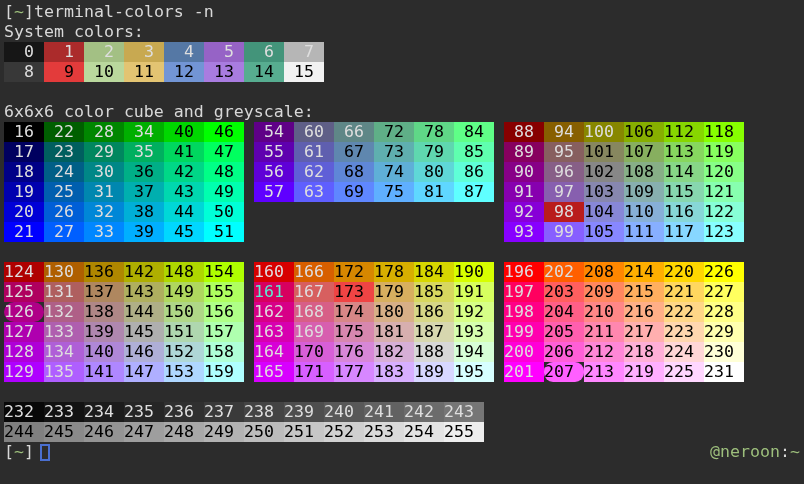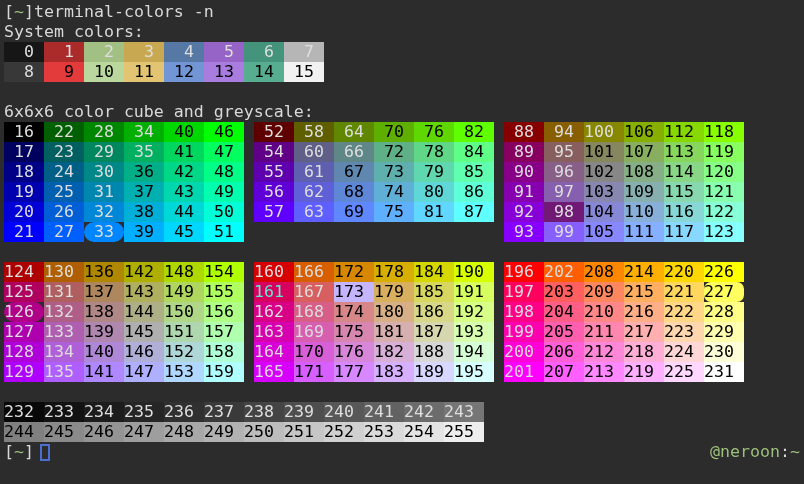--- a/index.html
+++ b/index.html
@@ -111,35 +111,27 @@
           <div class="cell" style="background: rgb(0, 0, 215); color: rgb(222, 222, 222);">20</div>
           <div class="cell" style="background: rgb(0, 95, 215); color: rgb(222, 222, 222);">26</div>
           <div class="cell" style="background: rgb(0, 135, 215); color: rgb(222, 222, 222);">32</div>
           <div class="cell" style="background: rgb(0, 175, 215); color: rgb(0, 0, 0);">38</div>
           <div class="cell" style="background: rgb(0, 215, 215); color: rgb(0, 0, 0);">44</div>
           <div class="cell" style="background: rgb(0, 255, 215); color: rgb(0, 0, 0);">50</div>
         </div>
         <div class="crow">
           <div class="cell" style="background: rgb(0, 0, 255); color: rgb(222, 222, 222);">21</div>
           <div class="cell" style="background: rgb(0, 95, 255); color: rgb(222, 222, 222);">27</div>
-          <div class="cell" style="background: rgb(0, 135, 255); color: rgb(222, 222, 222); border-radius: 10px;">33</div>
+          <div class="cell" style="background: rgb(0, 135, 255); color: rgb(222, 222, 222);">33</div>
           <div class="cell" style="background: rgb(0, 175, 255); color: rgb(0, 0, 0);">39</div>
           <div class="cell" style="background: rgb(0, 215, 255); color: rgb(0, 0, 0);">45</div>
           <div class="cell" style="background: rgb(0, 255, 255); color: rgb(0, 0, 0);">51</div>
         </div>
       </div>
     <div class="block">
-        <div class="crow">
-          <div class="cell" style="background: rgb(95, 0, 0); color: rgb(222, 222, 222);">52</div>
-          <div class="cell" style="background: rgb(95, 95, 0); color: rgb(222, 222, 222);">58</div>
-          <div class="cell" style="background: rgb(95, 135, 0); color: rgb(222, 222, 222);">64</div>
-          <div class="cell" style="background: rgb(95, 175, 0); color: rgb(0, 0, 0);">70</div>
-          <div class="cell" style="background: rgb(95, 215, 0); color: rgb(0, 0, 0);">76</div>
-          <div class="cell" style="background: rgb(95, 255, 0); color: rgb(0, 0, 0);">82</div>
-        </div>
         <div class="crow">
           <div class="cell" style="background: rgb(95, 0, 135); color: rgb(222, 222, 222);">54</div>
           <div class="cell" style="background: rgb(95, 95, 135); color: rgb(222, 222, 222);">60</div>
           <div class="cell" style="background: rgb(95, 135, 135); color: rgb(222, 222, 222);">66</div>
           <div class="cell" style="background: rgb(95, 175, 135); color: rgb(0, 0, 0);">72</div>
           <div class="cell" style="background: rgb(95, 215, 135); color: rgb(0, 0, 0);">78</div>
           <div class="cell" style="background: rgb(95, 255, 135); color: rgb(0, 0, 0);">84</div>
         </div>
         <div class="crow">
           <div class="cell" style="background: rgb(95, 0, 175); color: rgb(222, 222, 222);">55</div>
@@ -194,21 +186,21 @@
         <div class="crow">
           <div class="cell" style="background: rgb(135, 0, 175); color: rgb(222, 222, 222);">91</div>
           <div class="cell" style="background: rgb(135, 95, 175); color: rgb(222, 222, 222);">97</div>
           <div class="cell" style="background: rgb(135, 135, 175); color: rgb(0, 0, 0);">103</div>
           <div class="cell" style="background: rgb(135, 175, 175); color: rgb(0, 0, 0);">109</div>
           <div class="cell" style="background: rgb(135, 215, 175); color: rgb(0, 0, 0);">115</div>
           <div class="cell" style="background: rgb(135, 255, 175); color: rgb(0, 0, 0);">121</div>
         </div>
         <div class="crow">
           <div class="cell" style="background: rgb(135, 0, 215); color: rgb(222, 222, 222);">92</div>
-          <div class="cell" style="background: #701a75; color: rgb(222, 222, 222);">98</div>
+          <div class="cell" style="background: #b91c1c; color: rgb(222, 222, 222);">98</div>
           <div class="cell" style="background: rgb(135, 135, 215); color: rgb(0, 0, 0);">104</div>
           <div class="cell" style="background: rgb(135, 175, 215); color: rgb(0, 0, 0);">110</div>
           <div class="cell" style="background: rgb(135, 215, 215); color: rgb(0, 0, 0);">116</div>
           <div class="cell" style="background: rgb(135, 255, 215); color: rgb(0, 0, 0);">122</div>
         </div>
         <div class="crow">
           <div class="cell" style="background: rgb(135, 0, 255); color: rgb(222, 222, 222);">93</div>
           <div class="cell" style="background: rgb(135, 95, 255); color: rgb(222, 222, 222);">99</div>
           <div class="cell" style="background: rgb(135, 135, 255); color: rgb(0, 0, 0);">105</div>
           <div class="cell" style="background: rgb(135, 175, 255); color: rgb(0, 0, 0);">111</div>
@@ -276,21 +268,21 @@
           <div class="cell" style="background: rgb(215, 0, 0); color: rgb(222, 222, 222);">160</div>
           <div class="cell" style="background: rgb(215, 95, 0); color: rgb(222, 222, 222);">166</div>
           <div class="cell" style="background: rgb(215, 135, 0); color: rgb(0, 0, 0);">172</div>
           <div class="cell" style="background: rgb(215, 175, 0); color: rgb(0, 0, 0);">178</div>
           <div class="cell" style="background: rgb(215, 215, 0); color: rgb(0, 0, 0);">184</div>
           <div class="cell" style="background: rgb(215, 255, 0); color: rgb(0, 0, 0);">190</div>
         </div>
         <div class="crow">
           <div class="cell" style="background: rgb(215, 0, 95); color: #5eead4;">161</div>
           <div class="cell" style="background: rgb(215, 95, 95); color: rgb(222, 222, 222);">167</div>
-          <div class="cell" style="background: #c4b5fd; color: rgb(0, 0, 0);">173</div>
+          <div class="cell" style="background: #ef4444; color: rgb(0, 0, 0);">173</div>
           <div class="cell" style="background: rgb(215, 175, 95); color: rgb(0, 0, 0);">179</div>
           <div class="cell" style="background: rgb(215, 215, 95); color: rgb(0, 0, 0);">185</div>
           <div class="cell" style="background: rgb(215, 255, 95); color: rgb(0, 0, 0);">191</div>
         </div>
         <div class="crow">
           <div class="cell" style="background: rgb(215, 0, 135); color: rgb(222, 222, 222);">162</div>
           <div class="cell" style="background: rgb(215, 95, 135); color: rgb(222, 222, 222);">168</div>
           <div class="cell" style="background: rgb(215, 135, 135); color: rgb(0, 0, 0);">174</div>
           <div class="cell" style="background: rgb(215, 175, 135); color: rgb(0, 0, 0);">180</div>
           <div class="cell" style="background: rgb(215, 215, 135); color: rgb(0, 0, 0);">186</div>
@@ -329,21 +321,21 @@
           <div class="cell" style="background: rgb(255, 175, 0); color: rgb(0, 0, 0);">214</div>
           <div class="cell" style="background: rgb(255, 215, 0); color: rgb(0, 0, 0);">220</div>
           <div class="cell" style="background: rgb(255, 255, 0); color: rgb(0, 0, 0);">226</div>
         </div>
         <div class="crow">
           <div class="cell" style="background: rgb(255, 0, 95); color: rgb(222, 222, 222);">197</div>
           <div class="cell" style="background: rgb(255, 95, 95); color: rgb(0, 0, 0);">203</div>
           <div class="cell" style="background: rgb(255, 135, 95); color: rgb(0, 0, 0);">209</div>
           <div class="cell" style="background: rgb(255, 175, 95); color: rgb(0, 0, 0);">215</div>
           <div class="cell" style="background: rgb(255, 215, 95); color: rgb(0, 0, 0);">221</div>
-          <div class="cell" style="background: rgb(255, 255, 95); color: rgb(0, 0, 0); border-radius: 7px;">227</div>
+          <div class="cell" style="background: rgb(255, 255, 95); color: rgb(0, 0, 0);">227</div>
         </div>
         <div class="crow">
           <div class="cell" style="background: rgb(255, 0, 135); color: rgb(222, 222, 222);">198</div>
           <div class="cell" style="background: rgb(255, 95, 135); color: rgb(0, 0, 0);">204</div>
           <div class="cell" style="background: rgb(255, 135, 135); color: rgb(0, 0, 0);">210</div>
           <div class="cell" style="background: rgb(255, 175, 135); color: rgb(0, 0, 0);">216</div>
           <div class="cell" style="background: rgb(255, 215, 135); color: rgb(0, 0, 0);">222</div>
           <div class="cell" style="background: rgb(255, 255, 135); color: rgb(0, 0, 0);">228</div>
         </div>
         <div class="crow">
@@ -357,21 +349,21 @@
         <div class="crow">
           <div class="cell" style="background: rgb(255, 0, 215); color: rgb(222, 222, 222);">200</div>
           <div class="cell" style="background: rgb(255, 95, 215); color: rgb(0, 0, 0);">206</div>
           <div class="cell" style="background: rgb(255, 135, 215); color: rgb(0, 0, 0);">212</div>
           <div class="cell" style="background: rgb(255, 175, 215); color: rgb(0, 0, 0);">218</div>
           <div class="cell" style="background: rgb(255, 215, 215); color: rgb(0, 0, 0);">224</div>
           <div class="cell" style="background: rgb(255, 255, 215); color: rgb(0, 0, 0);">230</div>
         </div>
         <div class="crow">
           <div class="cell" style="background: rgb(255, 0, 255); color: rgb(222, 222, 222);">201</div>
-          <div class="cell" style="background: rgb(255, 95, 255); color: rgb(0, 0, 0);">207</div>
+          <div class="cell" style="background: rgb(255, 95, 255); color: rgb(0, 0, 0); border-radius: 9px;">207</div>
           <div class="cell" style="background: rgb(255, 135, 255); color: rgb(0, 0, 0);">213</div>
           <div class="cell" style="background: rgb(255, 175, 255); color: rgb(0, 0, 0);">219</div>
           <div class="cell" style="background: rgb(255, 215, 255); color: rgb(0, 0, 0);">225</div>
           <div class="cell" style="background: rgb(255, 255, 255); color: rgb(0, 0, 0);">231</div>
         </div>
       </div>
   </div>
 
   <div class="line"></div>
 

